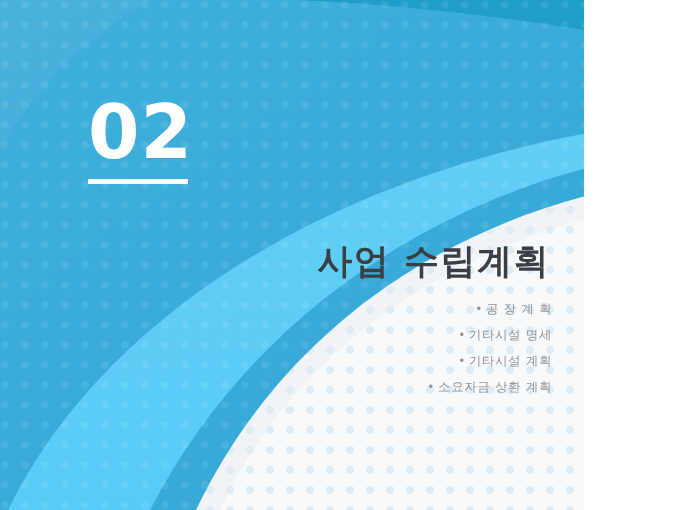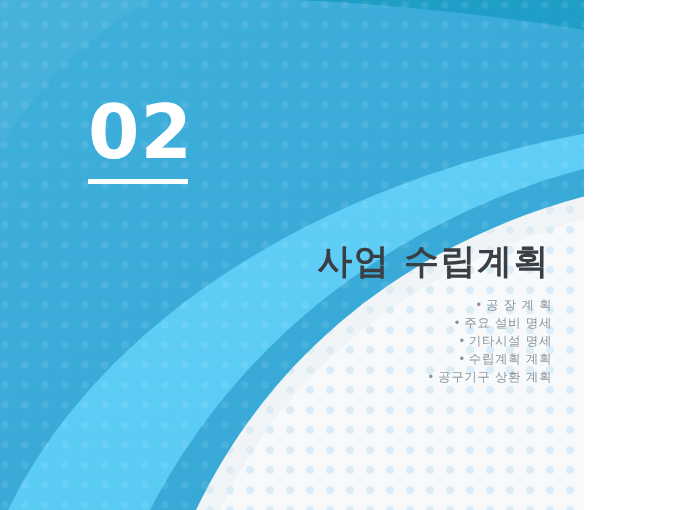--- a/index.html
+++ b/index.html
@@ -81,21 +81,21 @@
     top: 296px;
     z-index: 6;
     text-align: right;
     list-style: none;
     margin: 0;
     padding: 0;
   }
   #bullet-list li {
     font-size: 12.5px;
     color: #8D949C;
-    line-height: 18px;
+    line-height: 26px;
     letter-spacing: 0.6px;
     white-space: nowrap;
   }
   #bullet-list li .bullet-dot {
     color: #8D949C;
     margin-right: 3px;
     font-size: 12px;
   }
 </style>
 </head>
@@ -145,19 +145,18 @@
 
   <div id="number-block">
     <div id="number-text">02</div>
     <div id="number-rule"></div>
   </div>
 
   <div id="slide-title">사업 수립계획</div>
 
   <ul id="bullet-list">
     <li><span class="bullet-dot">•</span><span>공 장 계 획</span></li>
-    <li><span class="bullet-dot">•</span><span>주요 설비 명세</span></li>
     <li><span class="bullet-dot">•</span><span>기타시설 명세</span></li>
-    <li><span class="bullet-dot">•</span><span>수립계획 계획</span></li>
-    <li><span class="bullet-dot">•</span><span>공구기구 상환 계획</span></li>
+    <li><span class="bullet-dot">•</span><span>기타시설 계획</span></li>
+    <li><span class="bullet-dot">•</span><span>소요자금 상환 계획</span></li>
   </ul>
 
 </div>
 
 </body></html>

